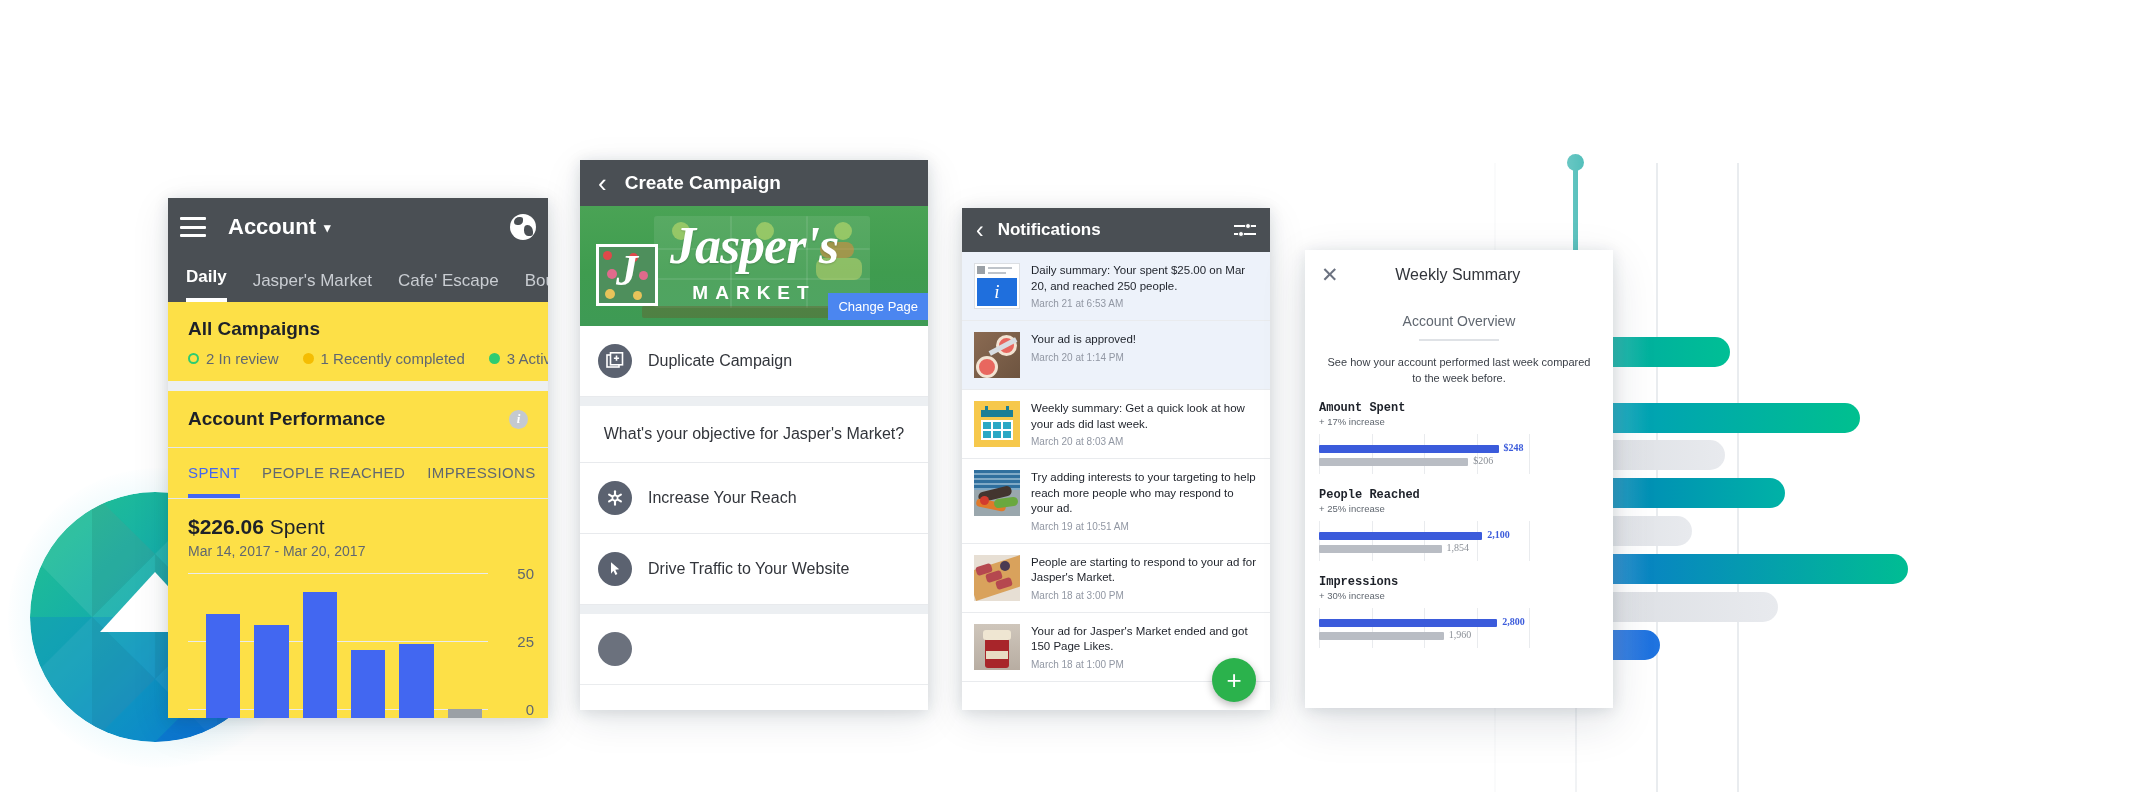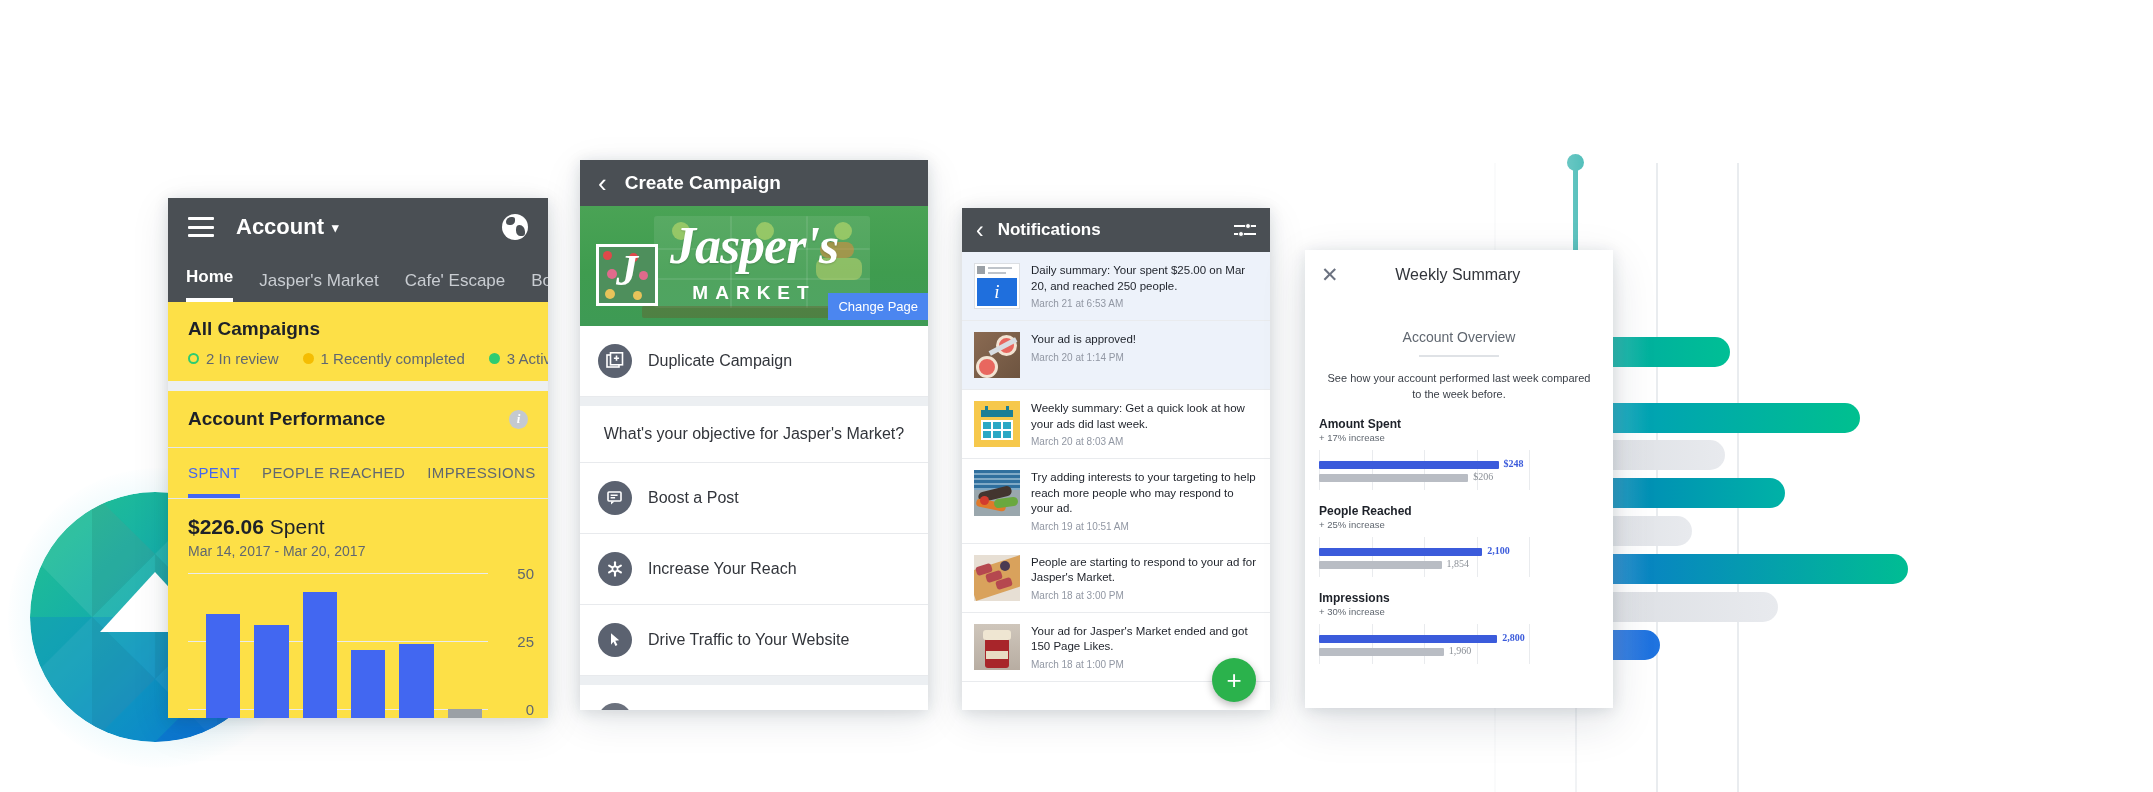--- a/index.html
+++ b/index.html
@@ -35,21 +35,21 @@
   }
   .topbar {
     background: #4a4f54; color: #fff;
     display: flex; align-items: center;
     font-weight: bold;
   }
   .topbar .ttl { font-weight: bold; }
 
   
   #phone1 { left: 168px; top: 198px; width: 380px; height: 520px; background: #fff; }
-  #phone1 .p1-top { height: 58px; padding: 0 20px; font-size: 22px; }
+  #phone1 .p1-top { height: 58px; padding: 0 12px; font-size: 22px; }
   .hamburger { width: 26px; height: 20px; display: flex; flex-direction: column; justify-content: space-between; margin-right: 22px; }
   .hamburger i { display: block; height: 3px; background: #fff; border-radius: 1px; }
   .acct-caret { margin-left: 8px; font-size: 13px; }
   .globe {
     margin-left: auto; width: 26px; height: 26px; border-radius: 50%;
     background: #fff; position: relative; overflow: hidden;
   }
   .globe::before {
     content: ""; position: absolute; left: 4px; top: 3px; width: 9px; height: 8px;
     background: #4a4f54; border-radius: 60% 30% 50% 40%;
@@ -162,25 +162,25 @@
     border-radius: 50%; background: #2bb24c; color: #fff;
     display: flex; align-items: center; justify-content: center; font-size: 26px;
     box-shadow: 0 3px 8px rgba(0,0,0,.28);
   }
 
   
   #phone4 { left: 1305px; top: 250px; width: 308px; height: 458px; background: #fff; box-shadow: 0 2px 14px rgba(20,40,60,0.12), 0 14px 42px rgba(20,40,60,0.13); }
   .ws-top { display: flex; align-items: center; padding: 14px 16px 4px 16px; }
   .x-icon { font-size: 21px; color: #6b7280; line-height: 1; }
   .ws-title { flex: 1; text-align: center; font-size: 16px; color: #32353b; margin-right: 20px; }
-  .ws-sec { text-align: center; font-size: 14px; color: #606770; margin-top: 40px; }
+  .ws-sec { text-align: center; font-size: 14px; color: #606770; margin-top: 24px; }
   .ws-rule { width: 80px; height: 2px; background: #dfe2e6; margin: 10px auto 0; }
   .ws-desc { text-align: center; font-size: 11px; color: #3a3f47; line-height: 1.45; margin: 14px 22px 0; }
   .metric { margin: 14px 14px 0 14px; }
-  .metric .mname { font-size: 12px; color: #1d2129; font-weight: bold; }
+  .metric .mname { font-size: 12px; color: #1d2129; font-weight: bold; font-family: Liberation Mono, monospace; }
   .metric .mdelta { font-size: 9.5px; color: #606770; margin-top: 1px; }
   .mchart { position: relative; margin-top: 7px; height: 40px; font-family: Liberation Serif, serif; }
   .mchart .vg { position: absolute; top: 0; bottom: 0; width: 1px; background: #e9ebee; }
   .mbar { position: absolute; height: 8px; border-radius: 1px; }
   .mbar.cur { background: #3b5bdb; top: 11px; }
   .mbar.prev { background: #b9bdc4; top: 24px; }
   .mval { position: absolute; font-size: 10px; white-space: nowrap; }
   .mval.cur { color: #3b5bdb; top: 8px; font-weight: bold; }
   .mval.prev { color: #8b9097; top: 21px; }
 </style>
@@ -251,21 +251,21 @@
           <i></i>
           <i></i>
           <i></i>
         </div>
       <span class="ttl">Account</span>
       <span class="acct-caret">▾</span>
       <div class="globe"></div>
     </div>
 
     <div class="tabstrip">
-      <div class="tab active">Home</div>
+      <div class="tab active">Daily</div>
       <div class="tab">Jasper's Market</div>
       <div class="tab">Cafe' Escape</div>
       <div class="tab">Boutique</div>
     </div>
 
     <div class="card">
       <div class="all-camp">
         <h3>All Campaigns</h3>
         <div class="status-row">
           <span>
@@ -363,30 +363,20 @@
             <path d="M10.5 3.6v5.2M7.9 6.2h5.2" stroke="#fff" stroke-width="1.6"></path>
           </svg>
       </div>
       <div class="lbl">Duplicate Campaign</div>
     </div>
 
     <div class="gap"></div>
 
     <div class="objective">What's your objective for Jasper's Market?</div>
 
-    <div class="row2">
-      <div class="circ">
-        <svg width="19" height="19" viewBox="0 0 19 19">
-            <rect x="2" y="3" width="13" height="9" rx="1" fill="none" stroke="#fff" stroke-width="1.6"></rect>
-            <path d="M5 12.5v3l3.5-3" fill="#fff"></path>
-            <path d="M4.6 6.2h7M4.6 8.8h4.5" stroke="#fff" stroke-width="1.4"></path>
-          </svg>
-      </div>
-      <div class="lbl">Boost a Post</div>
-    </div>
 
     <div class="row2">
       <div class="circ">
         <svg width="20" height="20" viewBox="0 0 20 20">
             <g stroke="#fff" stroke-width="2.1" stroke-linecap="round">
               <path d="M10 3.2v13.6"></path>
               <path d="M4.1 6.6l11.8 6.8"></path>
               <path d="M15.9 6.6L4.1 13.4"></path>
             </g>
             <circle cx="10" cy="10" r="2.6" fill="#5b6270" stroke="#fff" stroke-width="1.6"></circle>

